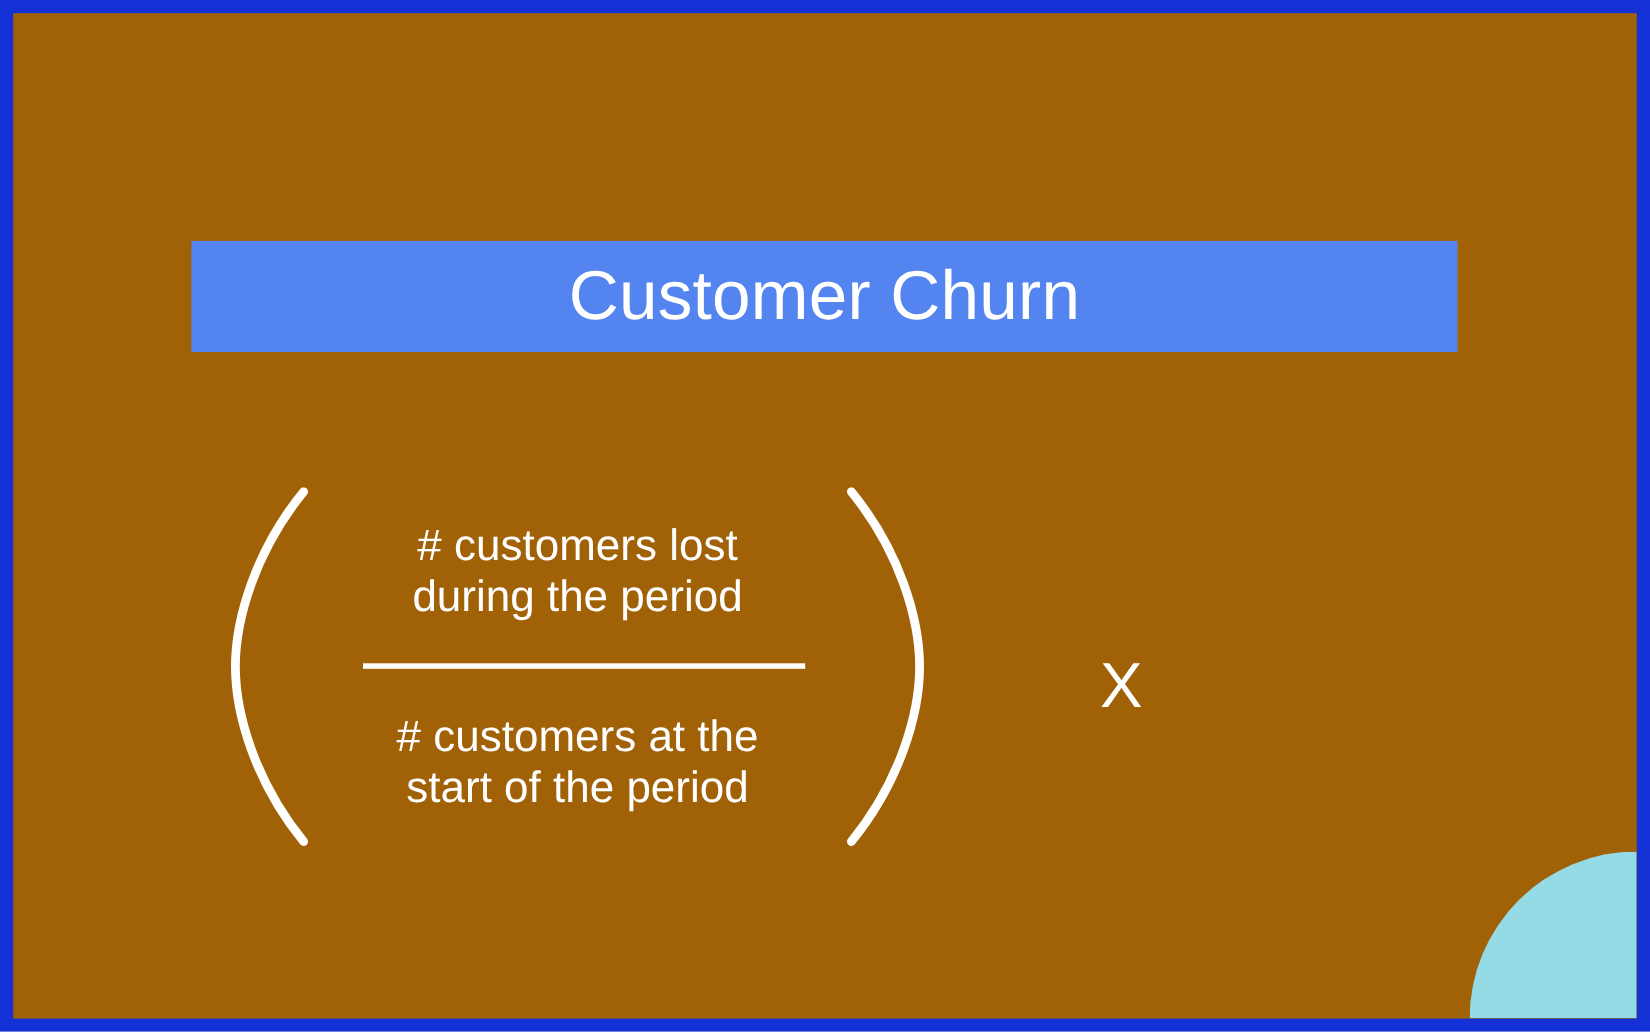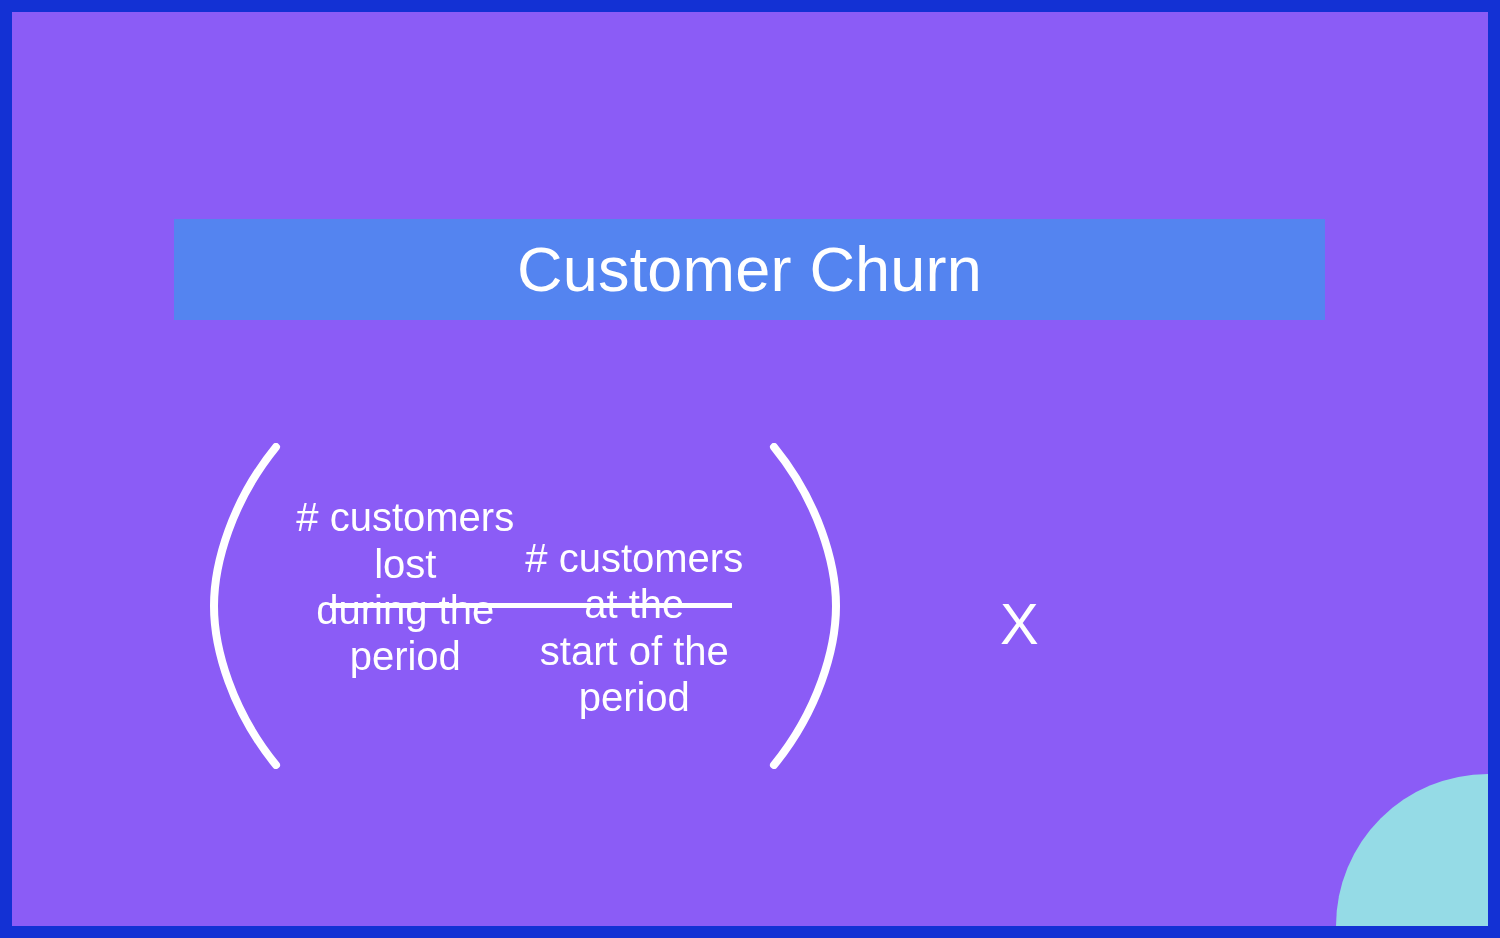--- a/index.html
+++ b/index.html
@@ -21,21 +21,21 @@
     background: #1331D4; 
   }
 
   
   .canvas {
     position: absolute;
     left: 12px;
     top: 12px;
     right: 12px;
     bottom: 12px;
-    background: #8b5cf6;
+    background: #a16207;
     overflow: hidden;
   }
 
   
   .corner-accent {
     position: absolute;
     right: 0;
     bottom: 0;
     width: 152px;
     height: 152px;
@@ -101,20 +101,21 @@
   .paren-right { right: 0; }
 
   
   .fraction {
     position: absolute;
     left: 86px;
     right: 86px;
     top: 0;
     height: 326px;
     display: flex;
+    flex-direction: column;
     justify-content: center;
     align-items: center;
   }
   .frac-part {
     color: #ffffff;
     font-size: 40px;
     font-weight: 400;
     line-height: 1.16;
     text-align: center;
     white-space: pre-line;

